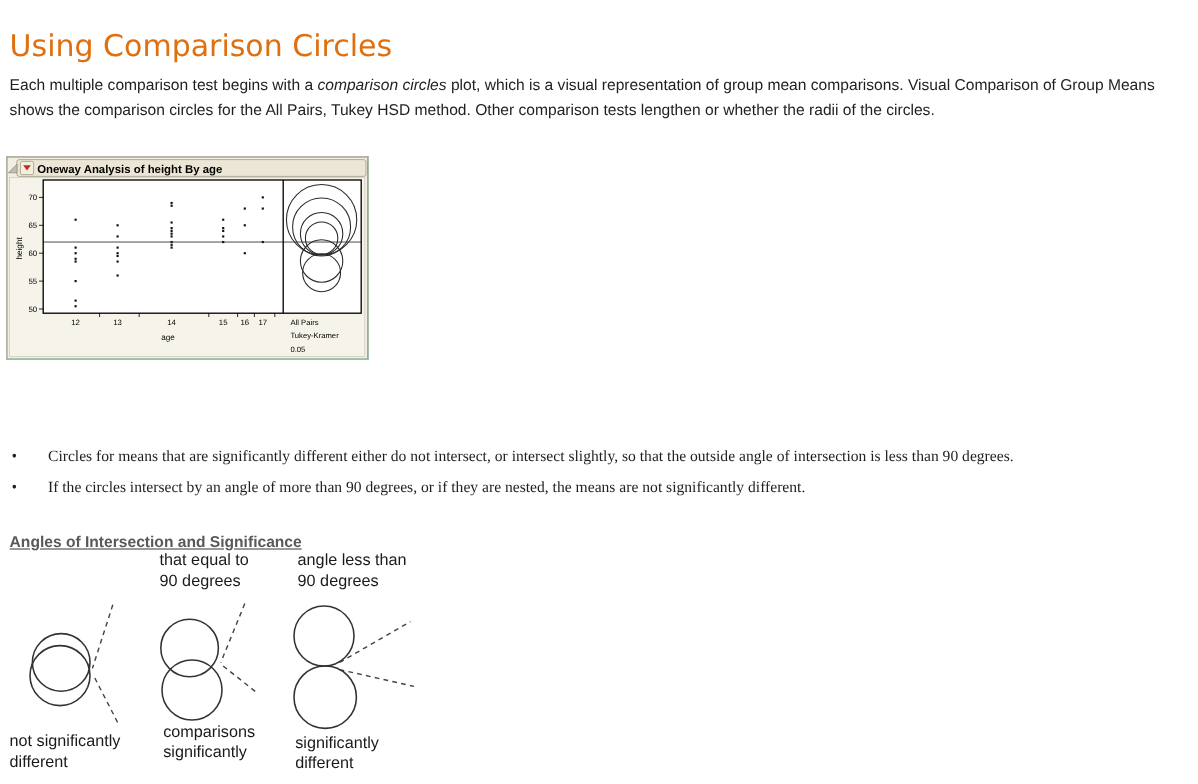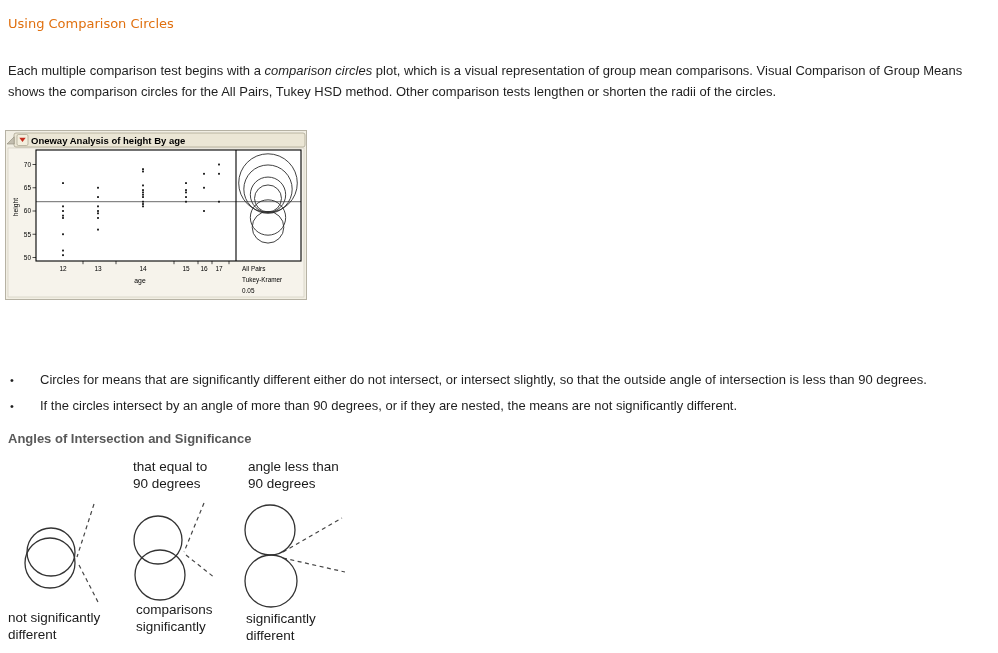--- a/index.html
+++ b/index.html
@@ -1,43 +1,43 @@
 <!DOCTYPE html>
 <html><head>
 <meta charset="utf-8">
 <style>
   html,body{margin:0;padding:0;background:#fff;}
   #page{position:relative;width:998px;height:653px;overflow:hidden;background:#ffffff;
         font-family:"Liberation Sans",sans-serif;color:#1f1f1f;}
   #page-title{position:absolute;left:8px;top:7px;font-family:"DejaVu Sans",sans-serif;
-        font-size:13px;font-weight:400;}
+        font-size:25px;font-weight:400;}
   .para{position:absolute;left:8px;width:984px;font-size:13px;}
   #para-1{top:47px;line-height:21px;}
   #para-2{top:327px;line-height:18px;}
   .subhead{position:absolute;left:8px;font-size:13px;font-weight:bold;color:#595959;}
   #subhead-1{top:102px;}
-  #subhead-2{top:431px;}
+  #subhead-2{top:444px;text-decoration:underline;}
   #jmp-figure{position:absolute;left:5px;top:130px;width:300px;height:168px;
         border:1px solid #b6b2a4;background:#15803d;}
   .bullet-row{position:absolute;left:8px;width:984px;font-size:13px;line-height:16px;}
   #bullet-row-1{top:372px;}
   #bullet-row-2{top:398px;}
   .bullet-dot{display:inline-block;width:30px;font-size:11px;vertical-align:top;padding-left:2px;}
-  .bullet-text{display:inline-block;width:940px;vertical-align:top;}
+  .bullet-text{display:inline-block;width:940px;vertical-align:top;font-family:Liberation Serif, serif;}
   .angle-label{position:absolute;font-size:13.5px;line-height:17px;color:#1a1a1a;}
   #angles-svg{position:absolute;left:0;top:492px;}
 </style>
 </head>
 <body>
 
 <div id="page">
 
   <h1 id="page-title" style="color: rgb(224, 112, 15);">Using Comparison Circles</h1>
 
-  <p id="para-1" class="para"><span>Each multiple comparison test begins with a </span><i>comparison circles</i><span> plot, which is a visual representation of group mean comparisons. Visual Comparison of Group Means shows the comparison circles for the All Pairs, Tukey HSD method. Other comparison tests lengthen or shorten the radii of the circles.</span></p>
+  <p id="para-1" class="para"><span>Each multiple comparison test begins with a </span><i>comparison circles</i><span> plot, which is a visual representation of group mean comparisons. Visual Comparison of Group Means shows the comparison circles for the All Pairs, Tukey HSD method. Other comparison tests lengthen or whether the radii of the circles.</span></p>
 
 
   <div id="jmp-figure">
     <svg id="jmp-svg" width="300" height="168" viewBox="0 0 300 168">
         <rect x="0" y="0" width="300" height="168" fill="#f1eee3"></rect>
         <rect x="2" y="17" width="296" height="149" fill="#f6f3eb" stroke="#cdc8ba" stroke-width="0.6"></rect>
         <rect x="8" y="2" width="291" height="14" rx="2" fill="#ebe6d5" stroke="#a49e8b" stroke-width="0.7"></rect>
         <polygon points="1,13 8.2,13 8.2,5.8" fill="#c2bdae" stroke="#8f8a79" stroke-width="0.6"></polygon>
         <g>
           <rect x="11" y="3.5" width="11" height="11" rx="1.5" fill="#f3eedd" stroke="#99937f" stroke-width="0.6"></rect>

